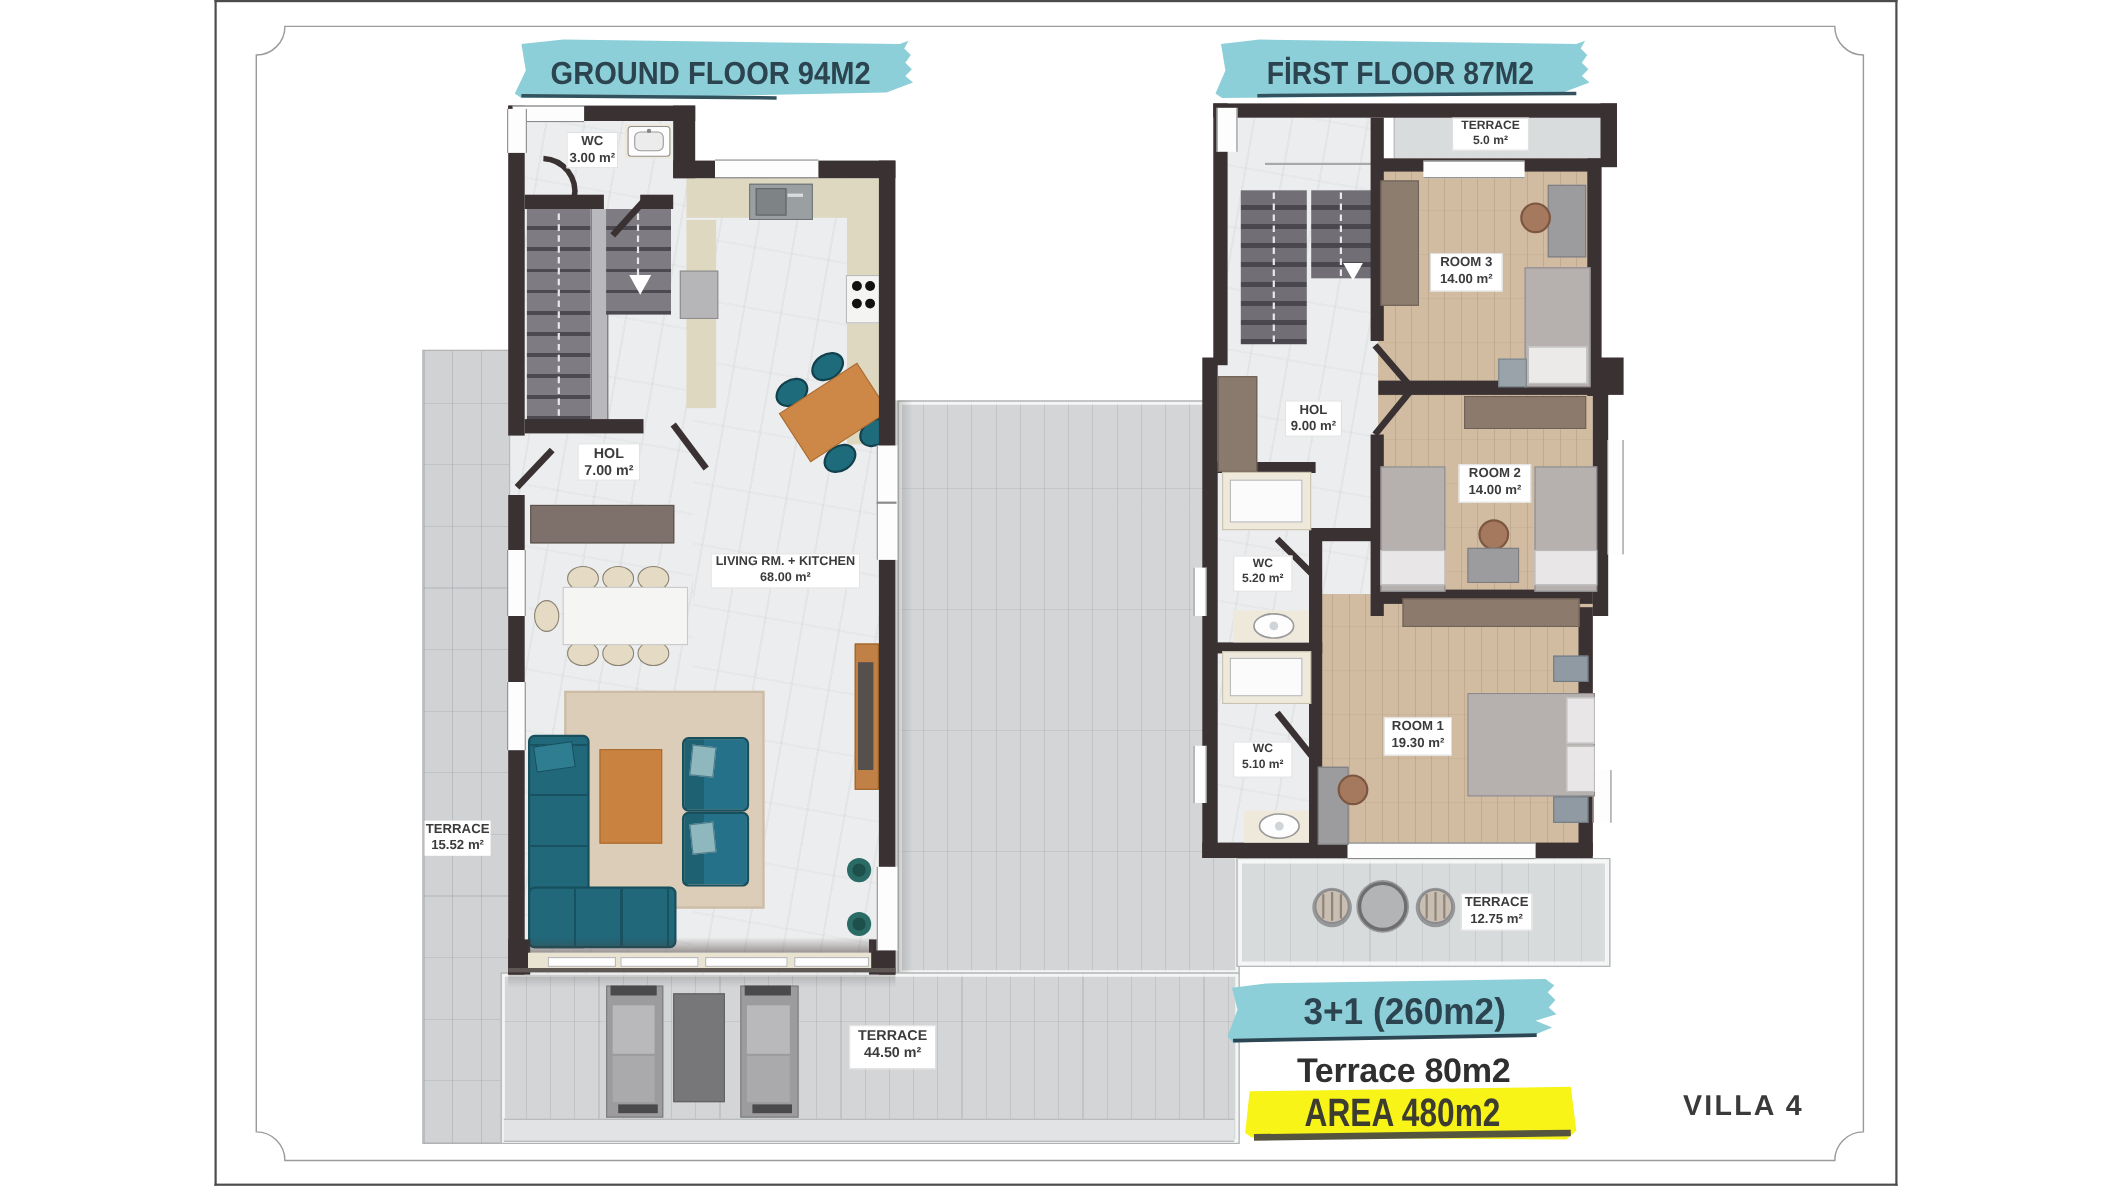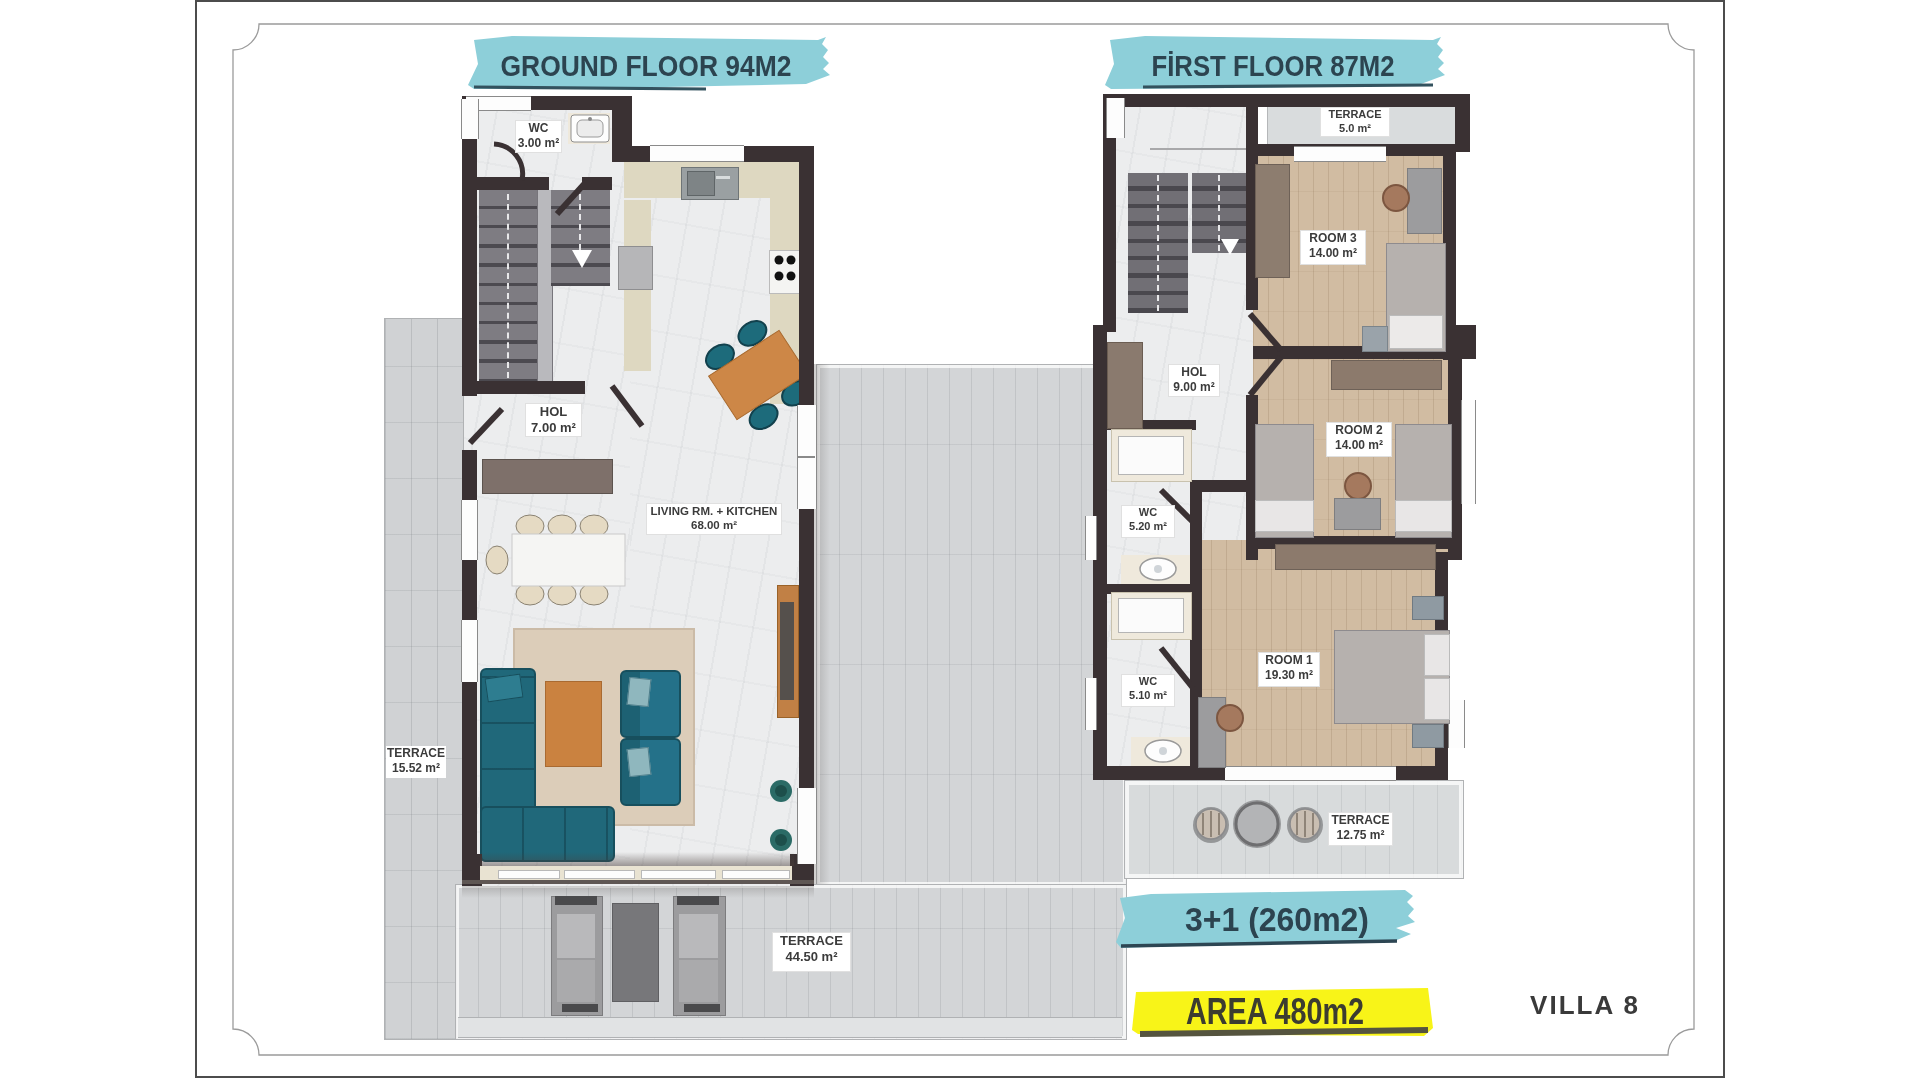--- a/index.html
+++ b/index.html
@@ -440,22 +440,23 @@
     <circle cx="120" cy="29" r="15" fill="#c9beb2" stroke="#8a8a8c" stroke-width="1.5"></circle>
     <path d="M112 18 L112 40 M120 16 L120 42 M128 18 L128 40" stroke="#8f8478" stroke-width="2" fill="none"></path>
   </svg>
 
   <svg class="abs" style="left:1115px;top:888px;" width="320" height="66" viewBox="0 0 320 66">
     <path d="M36 6 L290 2 L298 8 L292 14 L299 21 L293 28 L300 34 L281 40 L296 46 L282 52 L60 58 L6 60 L1 54 L10 30 L5 10 Z" fill="#8dcfd9"></path>
     <path d="M6 58 L282 53" stroke="#2d4653" stroke-width="3.4" fill="none"></path>
     <text x="162" y="43" text-anchor="middle" font-size="34" font-weight="bold" fill="#2c4450" font-family="Liberation Sans, sans-serif" textLength="184" lengthAdjust="spacingAndGlyphs">3+1 (260m2)</text>
   </svg>
 
+  <div class="abs" style="left:1100px;top:956px;width:352px;text-align:center;font-size:31px;color:#2f2f2f;font-weight:bold;letter-spacing:-0.3px;">Terrace 80m2</div>
 
   <svg class="abs" style="left:1128px;top:986px;" width="310" height="56" viewBox="0 0 310 56">
     <path d="M8 6 L300 2 L305 42 L296 50 L10 48 L4 44 Z" fill="#f8f418"></path>
     <path d="M12 48 L300 44" stroke="#55543f" stroke-width="6" fill="none"></path>
     <text x="147" y="38" text-anchor="middle" font-size="36" font-weight="bold" fill="#3c3c30" font-family="Liberation Sans, sans-serif" textLength="178" lengthAdjust="spacingAndGlyphs">AREA 480m2</text>
   </svg>
 
-  <div class="abs" style="left:1500px;top:990px;width:170px;text-align:center;font-size:26px;color:#3a3a3a;font-weight:bold;letter-spacing:2px;">VILLA 8</div>
+  <div class="abs" style="left:1500px;top:990px;width:170px;text-align:center;font-size:26px;color:#3a3a3a;font-weight:bold;letter-spacing:2px;">VILLA 4</div>
 
 </div>
 
 </body></html>

